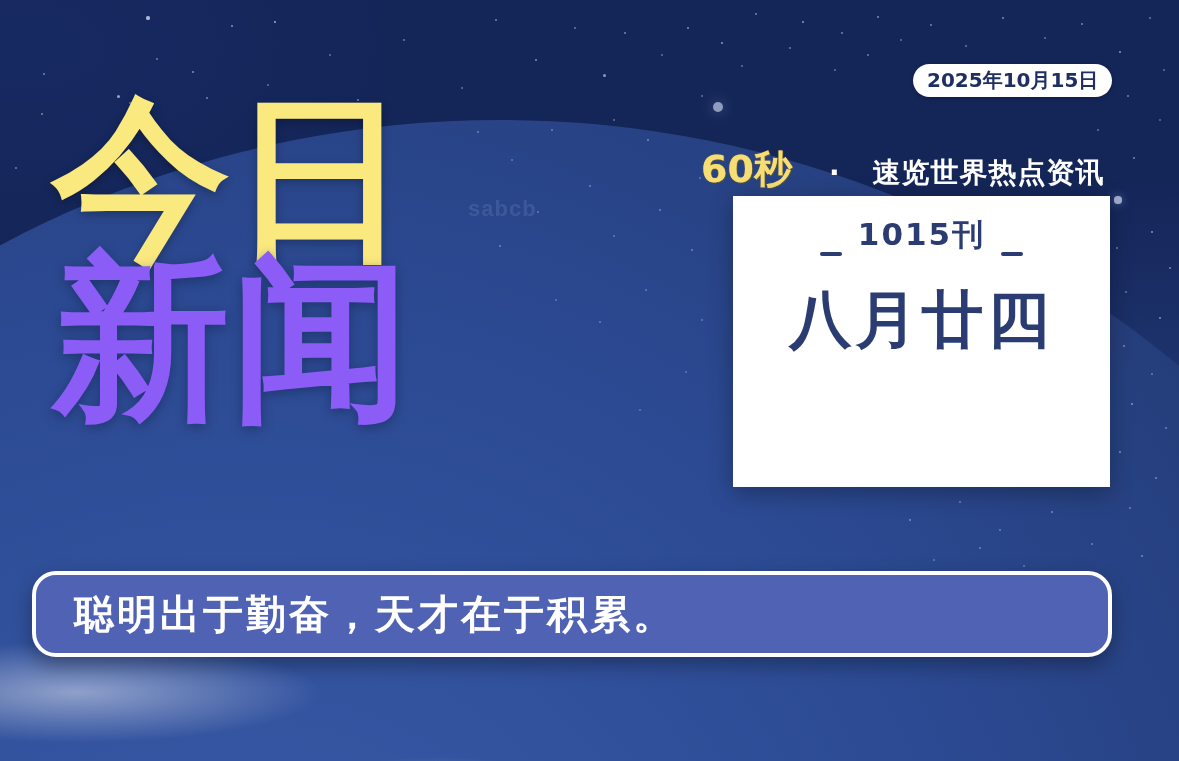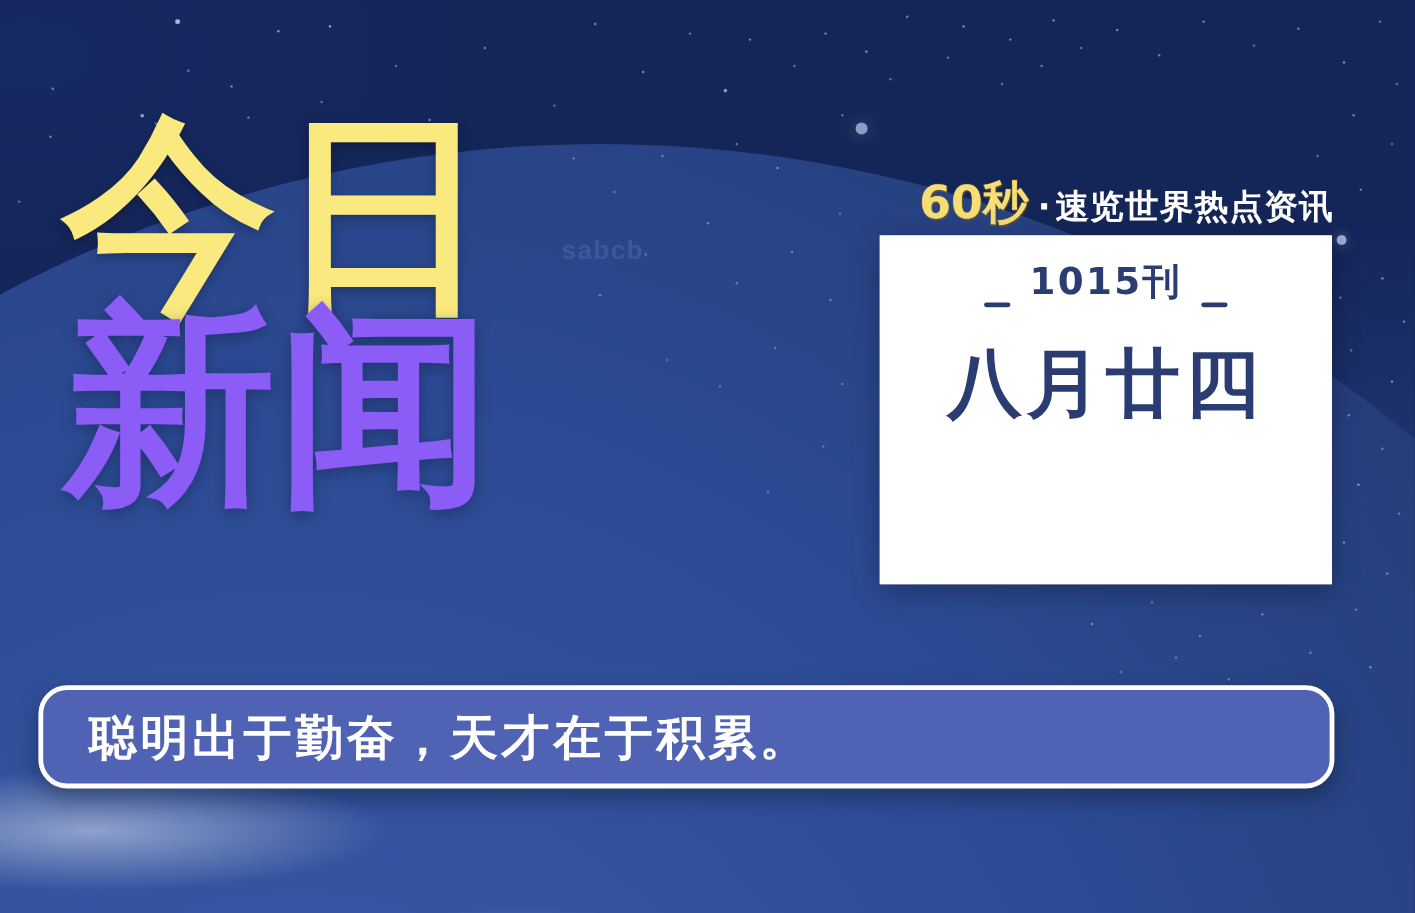--- a/index.html
+++ b/index.html
@@ -118,24 +118,25 @@
     background:#ffffff;border-radius:17px;
     padding:0 14px;box-sizing:border-box;
     color:#1f2f63;font-size:20px;font-weight:700;
     letter-spacing:0;
     font-family:"DejaVu Sans","Liberation Sans",sans-serif;
     box-shadow:0 1px 4px rgba(0,0,0,.25);
   }
 
   
   .slogan{
-    position:absolute;left:766px;top:144px;
+    position:absolute;left:701px;top:144px;
     display:flex;align-items:baseline;white-space:nowrap;
     font-weight:700;
     font-family:"DejaVu Sans","Liberation Sans",sans-serif;
+    gap:29px;
   }
   .slogan .sec{
     font-size:38px;color:#f6dd74;
     text-shadow:0 0 1px #b99a2a, 1px 1px 0 rgba(120,95,15,.45);
     letter-spacing:0px;
   }
   .slogan .dot{
     font-size:28px;color:#ffffff;padding:0 4px 0 8px;
   }
   .slogan .txt{
@@ -300,20 +301,21 @@
       <div class="st" style="left: 638.9px; top: 408.9px; width: 2.2px; height: 2.2px; opacity: 0.3;"></div>
     </div>
 
   <div class="watermark">sabcb</div>
 
   <div class="brand">
     <span class="row jinri">今日</span>
     <span class="row xinwen">新闻</span>
   </div>
 
+  <div class="date-pill">2025年10月15日</div>
 
   <div class="slogan">
     <span class="sec">60秒</span>
     <span class="dot">·</span>
     <span class="txt">速览世界热点资讯</span>
   </div>
 
   <div class="card">
     <div class="issue">
       <span class="dash"></span>

